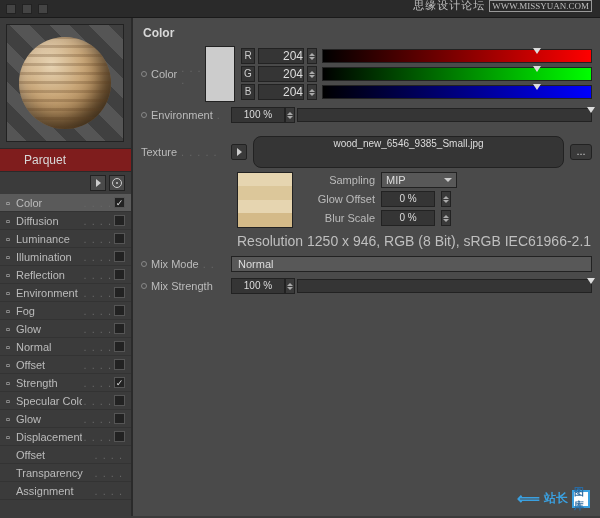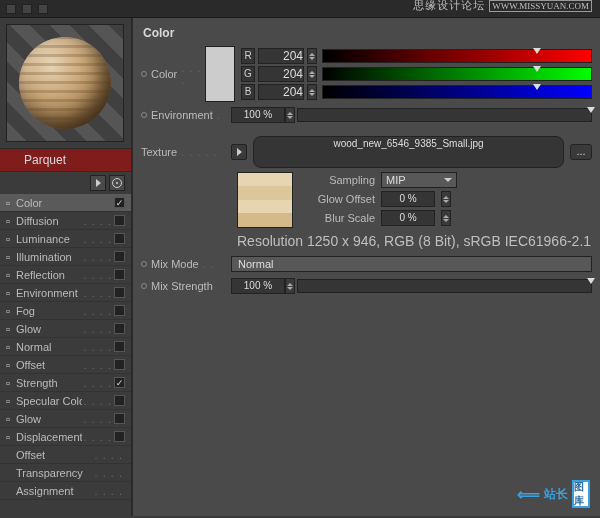--- a/index.html
+++ b/index.html
@@ -52,21 +52,21 @@
   .texname { flex:1;height:32px;background:#353535;border:1px solid #222;border-radius:8px;color:#ddd;text-align:center;font-size:10px;line-height:14px;}
   .dotsbtn { width:22px;height:16px;background:#3a3a3a;border:1px solid #222;border-radius:3px;color:#ccc;text-align:center;line-height:12px;margin-left:6px;}
   .thumbimg { width:56px;height:56px;border:1px solid #222;background:linear-gradient(#e6d5b0 0 25%,#dcc79a 25% 50%,#e6d5b0 50% 75%,#d4ba88 75% 100%);margin-left:96px;margin-right:10px;}
   .proprow { display:flex; align-items:center; gap:6px; margin-bottom:3px; }
   .proplab { width:72px; color:#bbb;text-align:right; }
   .dropdown { width:76px;height:16px;background:#585858;border:1px solid #222;display:flex;align-items:center;justify-content:space-between;padding:0 4px;color:#ddd;}
   .dropdown .car{width:0;height:0;border-left:4px solid transparent;border-right:4px solid transparent;border-top:4px solid #ccc;}
   .wide-dd { flex:1;height:16px;background:#585858;border:1px solid #222;display:flex;align-items:center;justify-content:space-between;padding:0 6px;color:#ddd;}
   .resline { color:#bfbfbf; font-size:14px; margin:4px 0 6px 96px; }
   .badge { position:absolute; right:10px; bottom:10px; display:flex; align-items:center; gap:4px; color:#3aa0e0; font-size:12px; font-weight:bold; }
-  .badge .bx { width:18px;height:28px;border:2px solid #3aa0e0;background:#fff;display:flex;align-items:center;justify-content:center;color:#2a6aa0;font-size:10px;}
+  .badge .bx { width:18px;height:18px;border:2px solid #3aa0e0;background:#fff;display:flex;align-items:center;justify-content:center;color:#2a6aa0;font-size:10px;}
 </style>
 </head>
 <body>
 
 <div class="topbar">
   <div class="sq"></div>
   <div class="sq"></div>
   <div class="sq"></div>
 </div>
 <div class="watermark">

